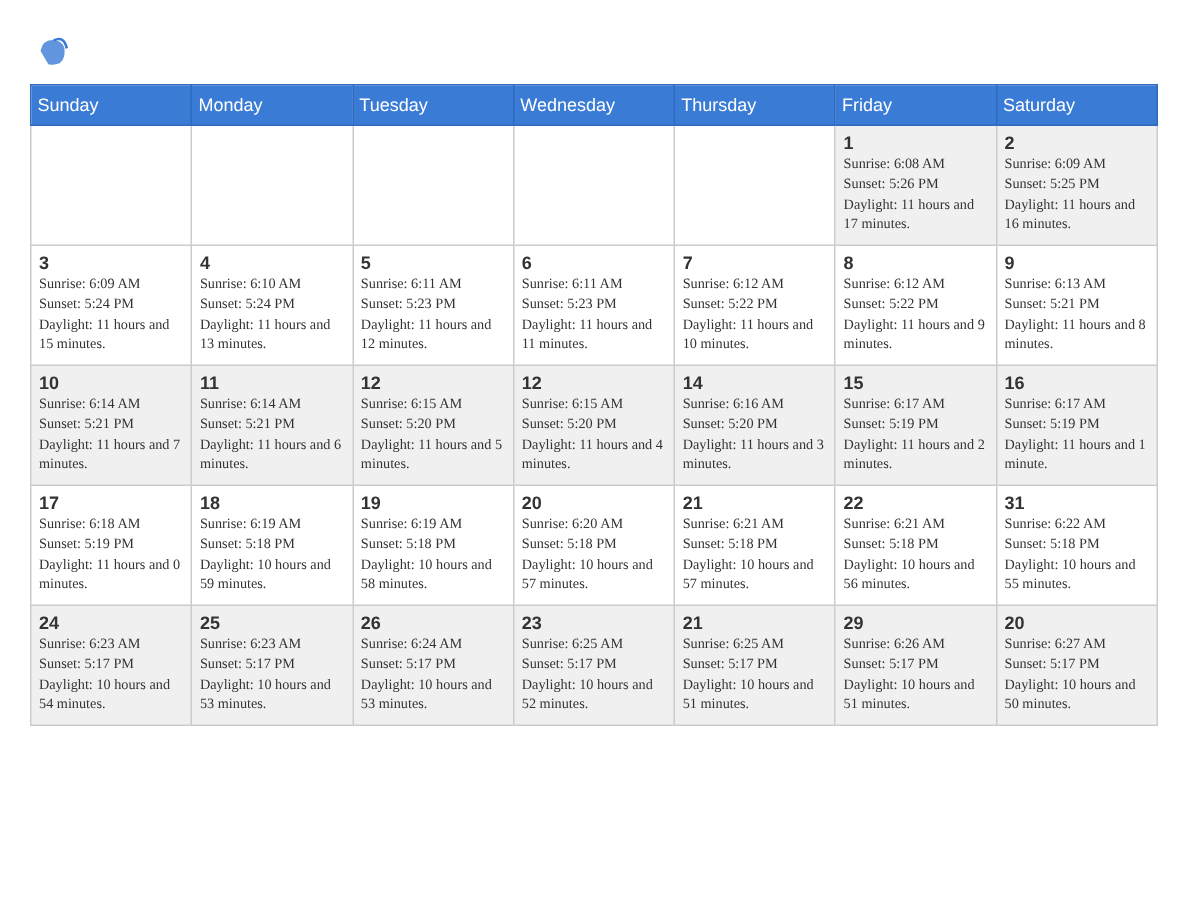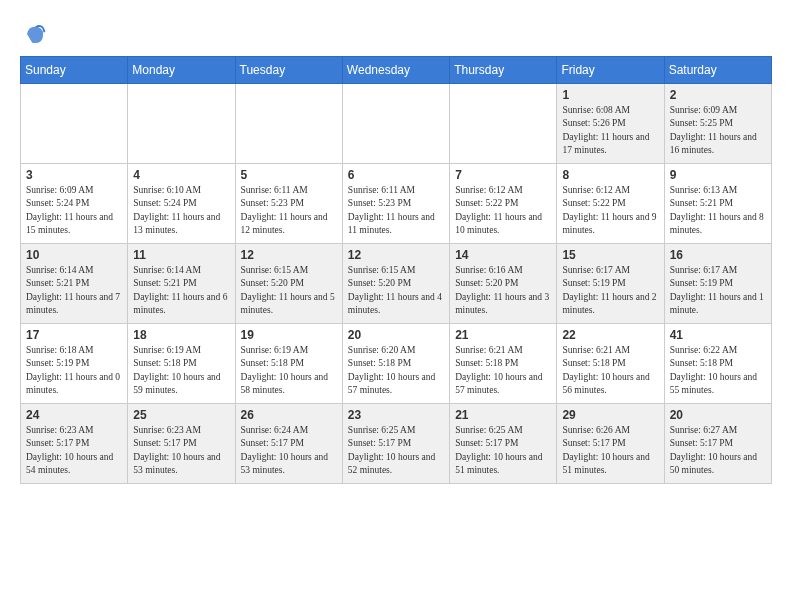--- a/index.html
+++ b/index.html
@@ -226,21 +226,21 @@
         </td>
         <td>
           <span class="day-number">21</span>
           <div class="day-info">Sunrise: 6:21 AM<br>Sunset: 5:18 PM<br>Daylight: 10 hours and 57 minutes.</div>
         </td>
         <td>
           <span class="day-number">22</span>
           <div class="day-info">Sunrise: 6:21 AM<br>Sunset: 5:18 PM<br>Daylight: 10 hours and 56 minutes.</div>
         </td>
         <td>
-          <span class="day-number">41</span>
+          <span class="day-number">31</span>
           <div class="day-info">Sunrise: 6:22 AM<br>Sunset: 5:18 PM<br>Daylight: 10 hours and 55 minutes.</div>
         </td>
       </tr>
       <tr>
         <td class="gray-bg">
           <span class="day-number">24</span>
           <div class="day-info">Sunrise: 6:23 AM<br>Sunset: 5:17 PM<br>Daylight: 10 hours and 54 minutes.</div>
         </td>
         <td class="gray-bg">
           <span class="day-number">25</span>

